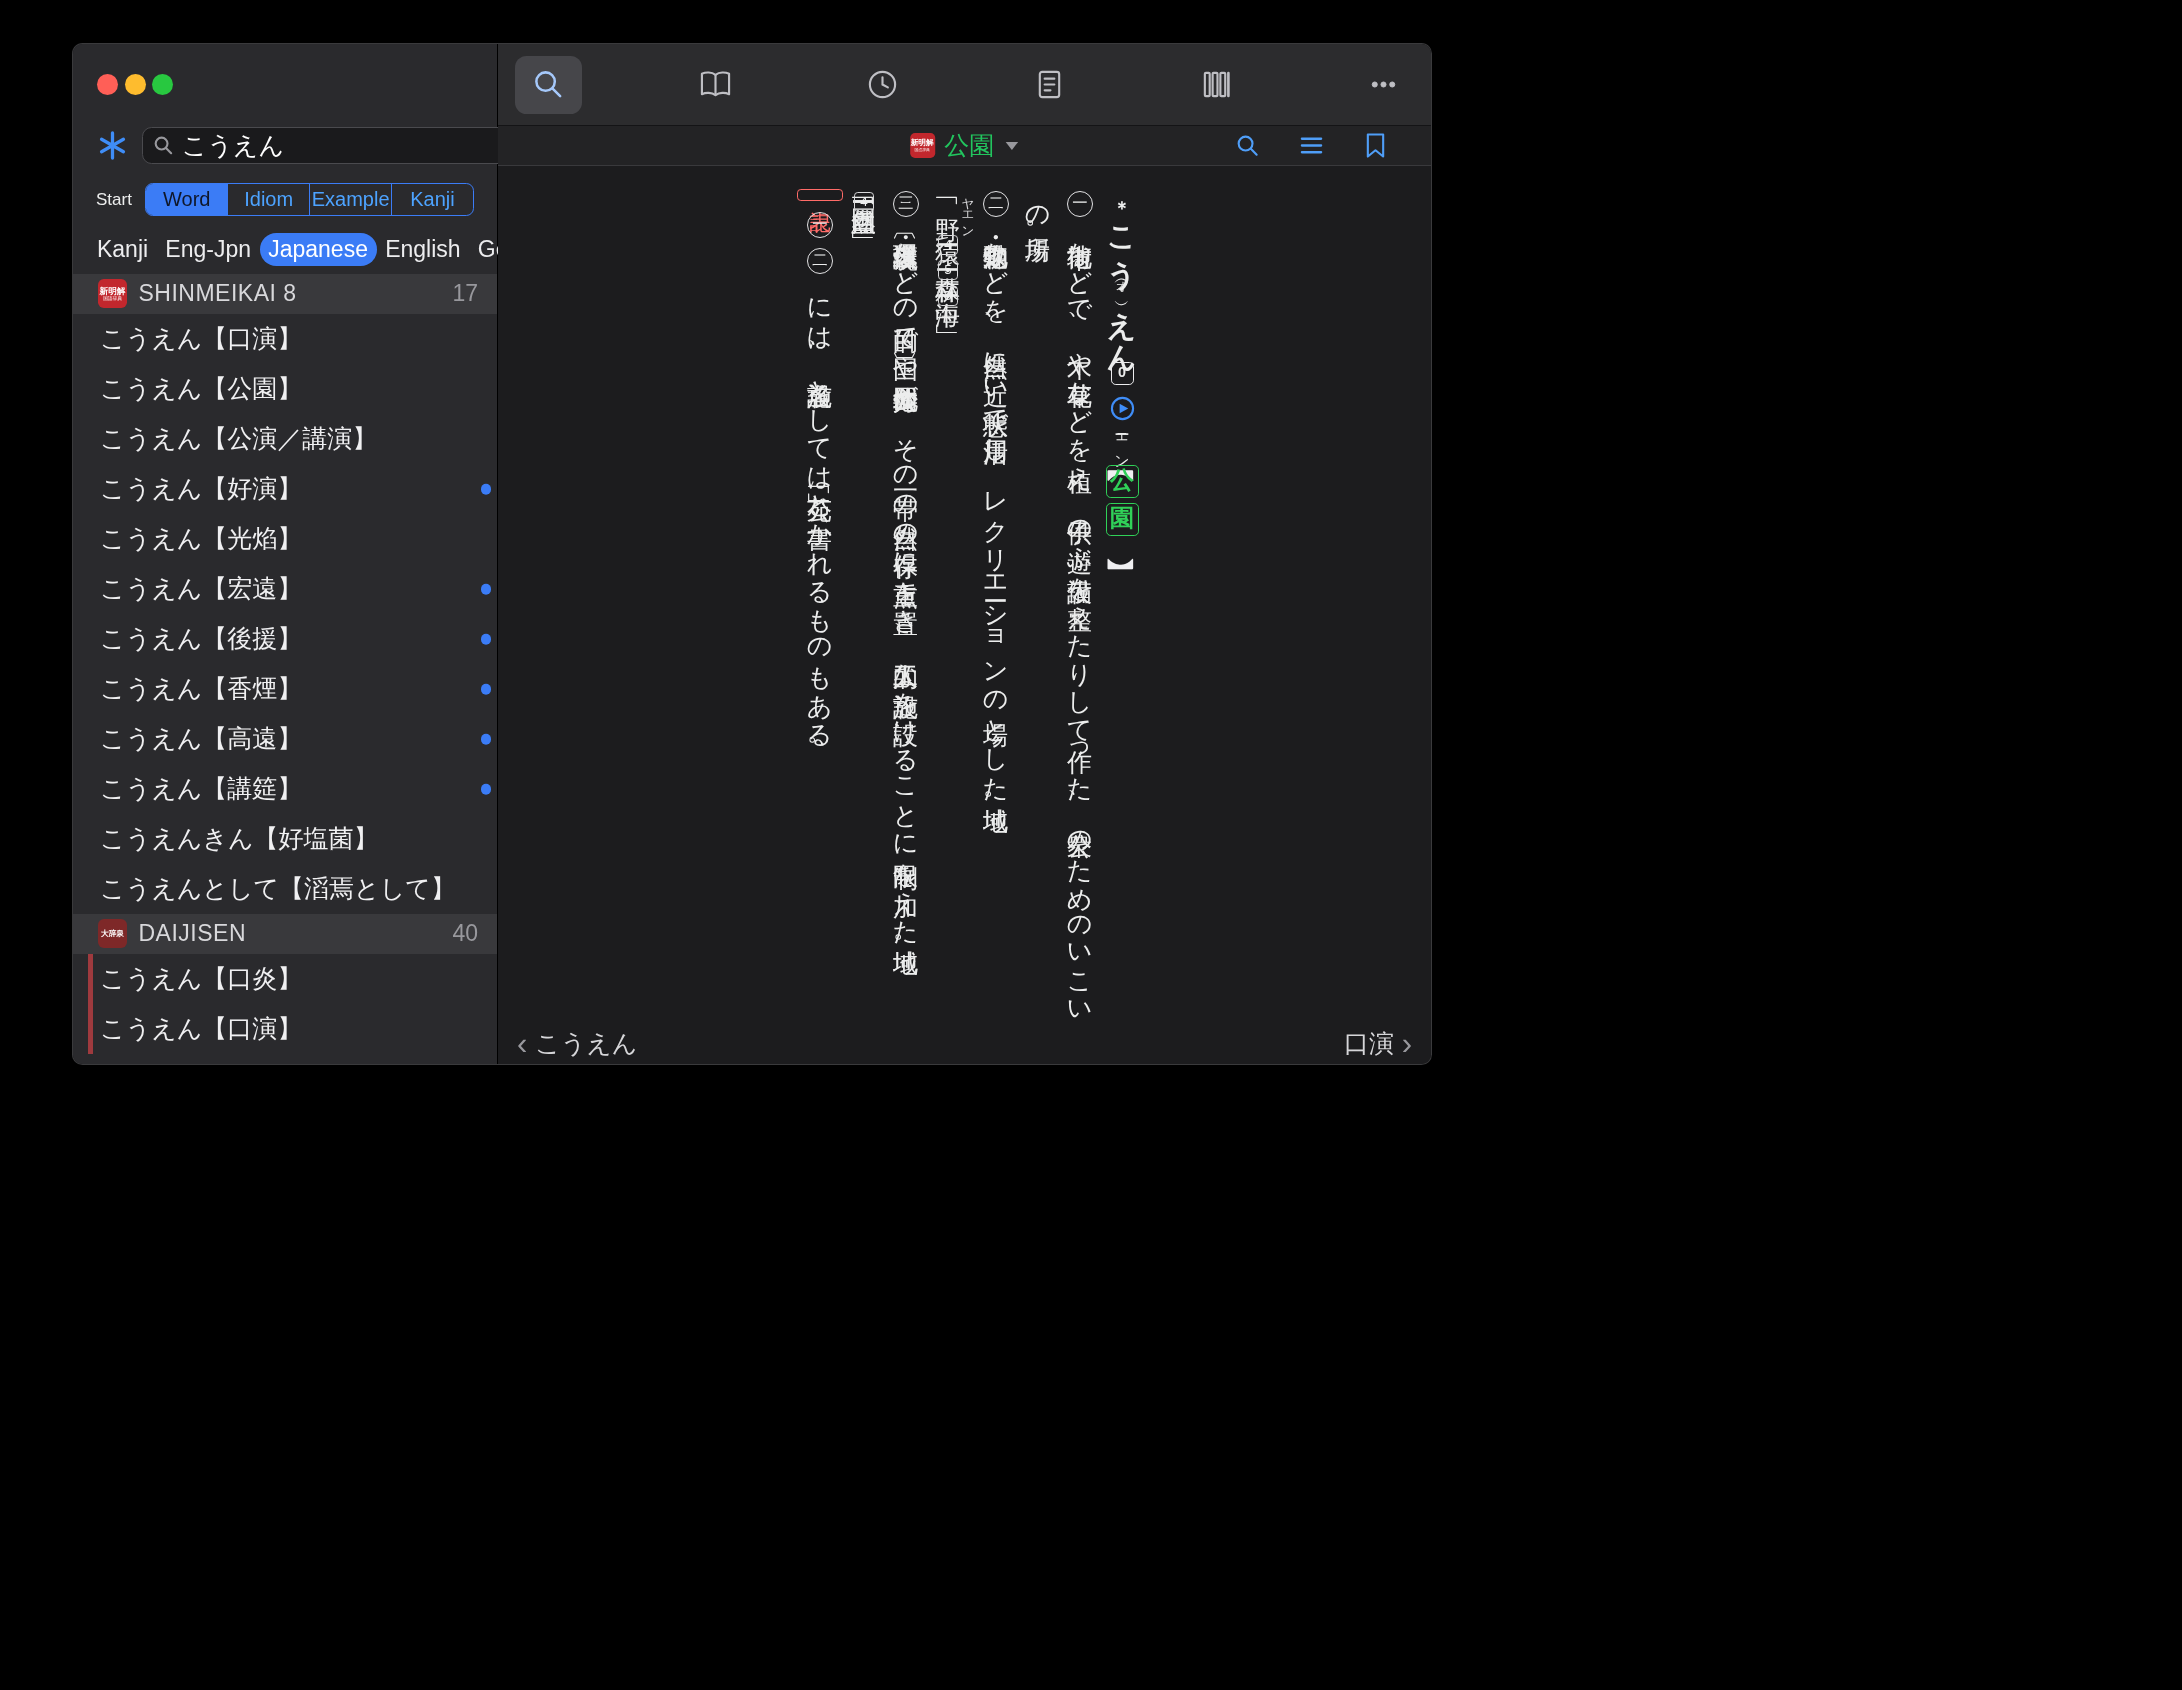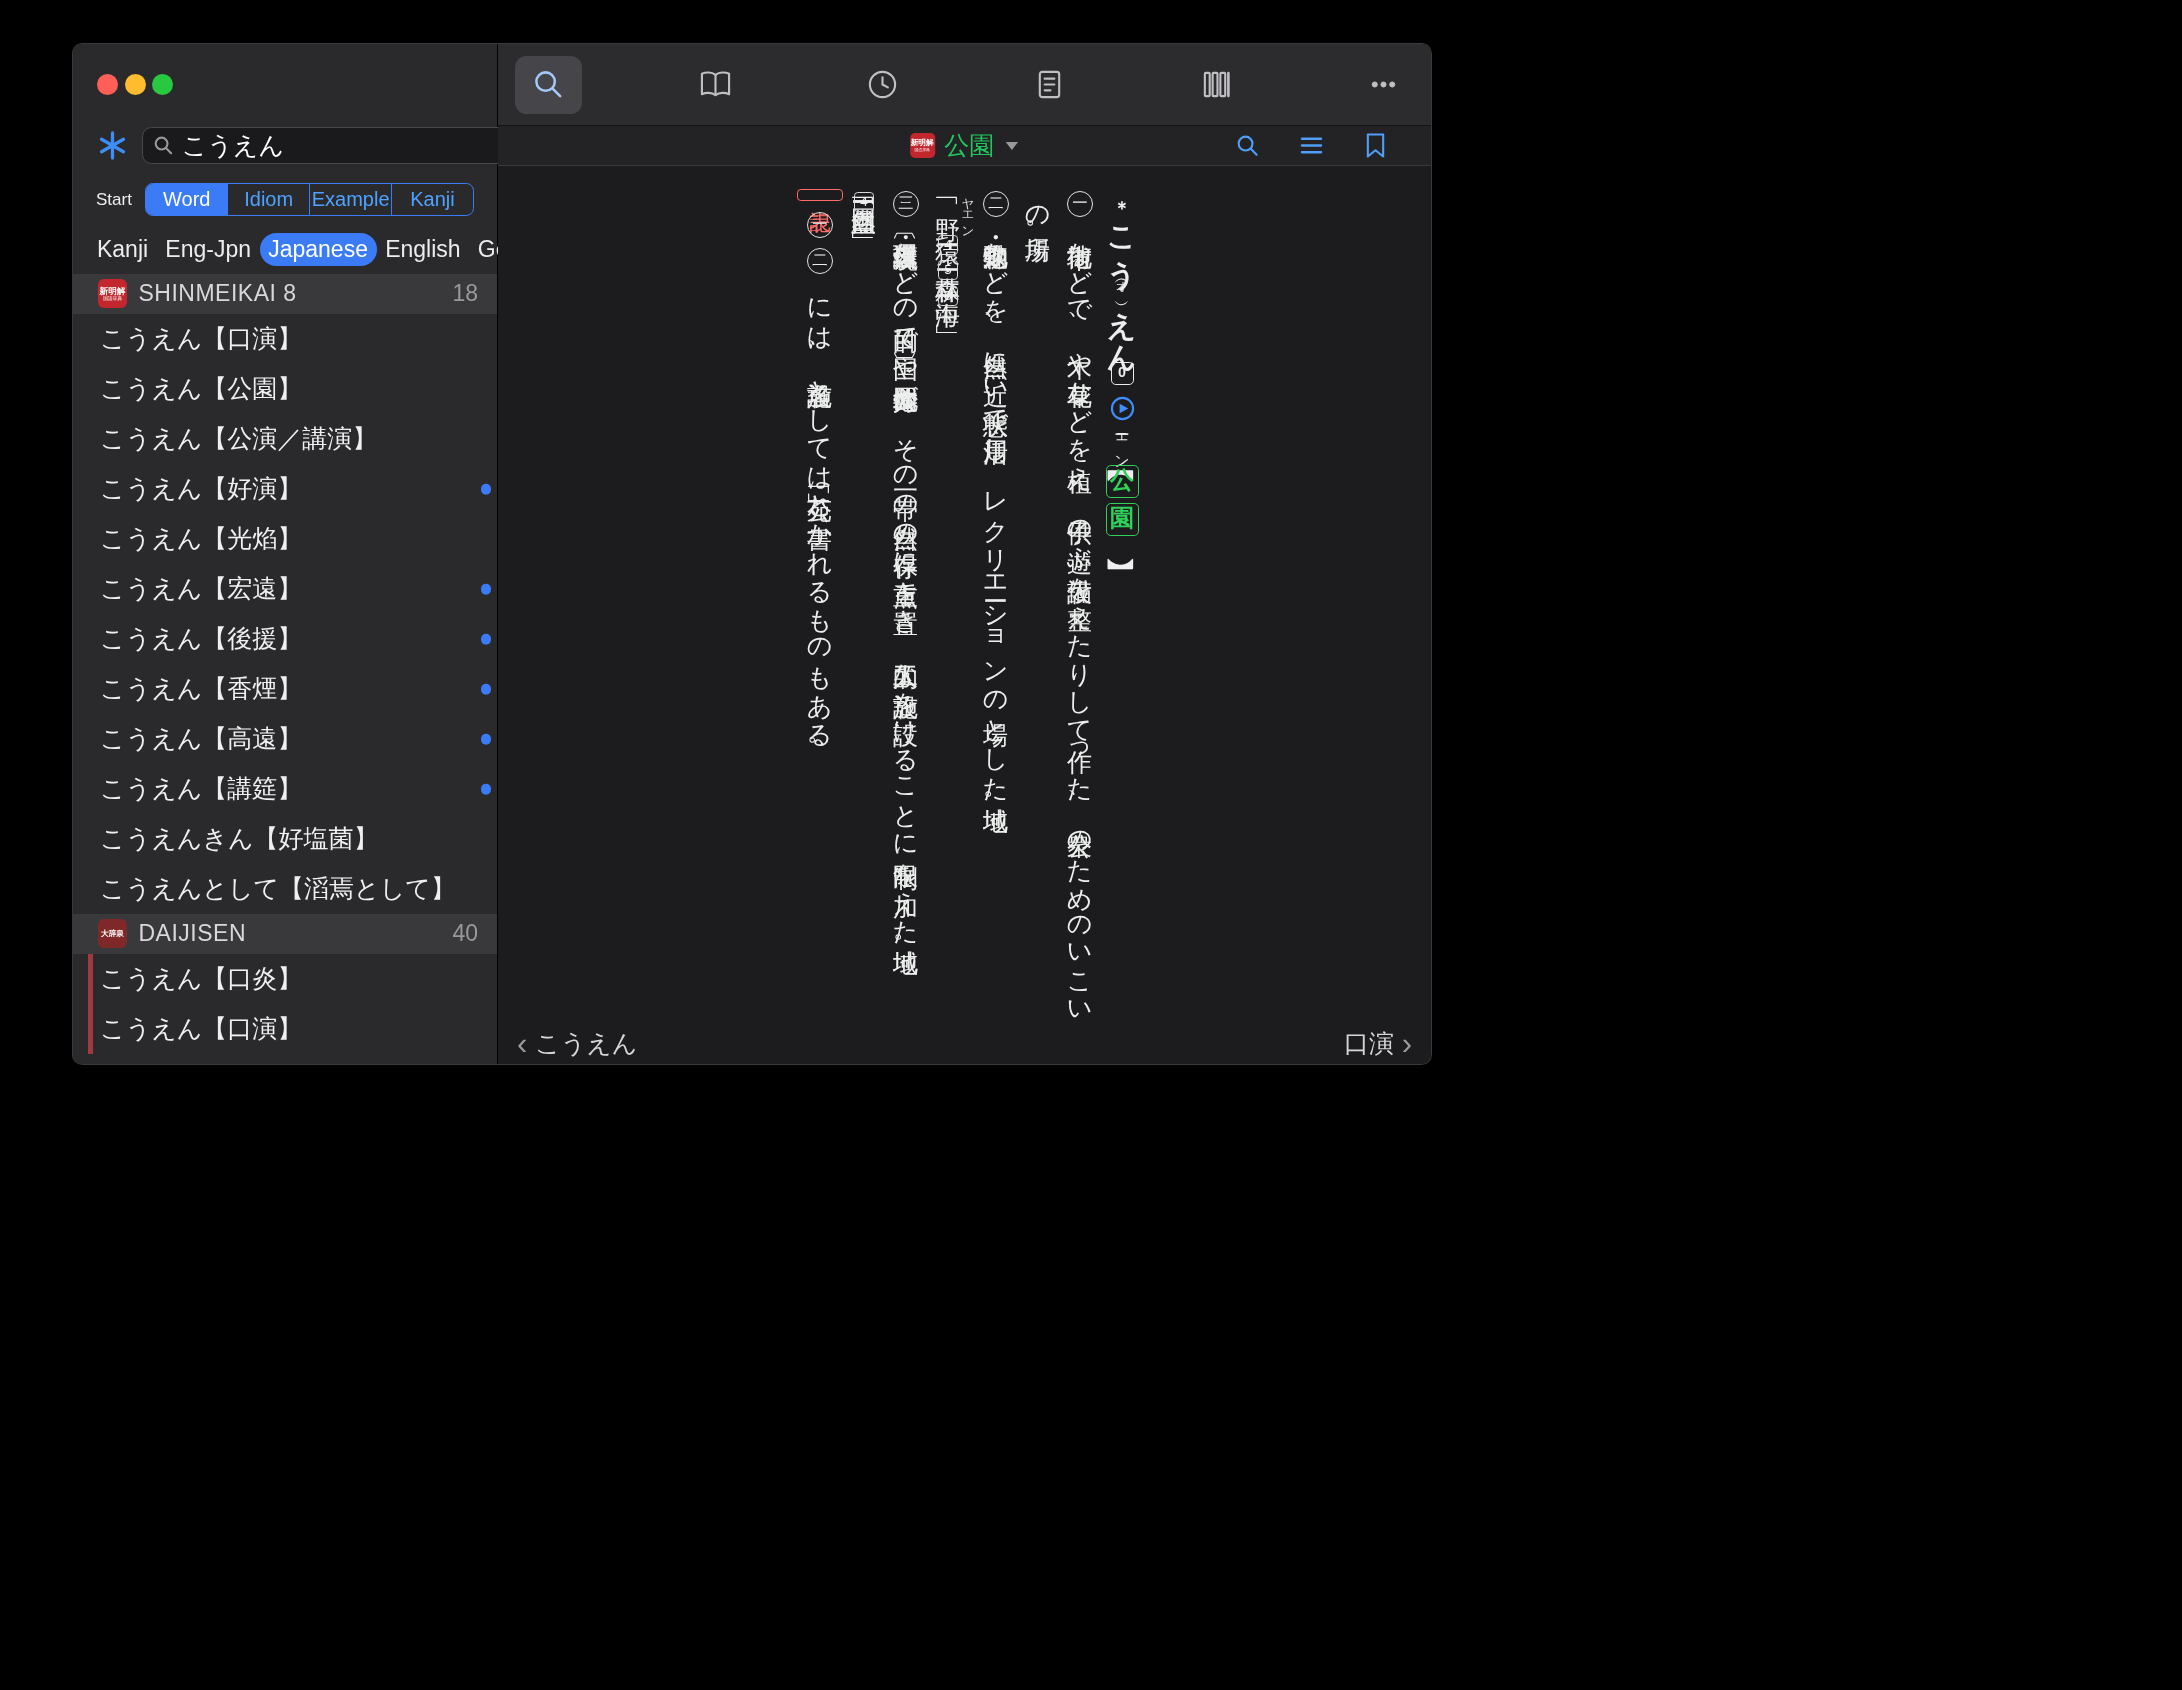--- a/index.html
+++ b/index.html
@@ -34,21 +34,21 @@
                       font-family:"Liberation Sans",sans-serif;min-width:0;}
   .clear-btn{width:23px;height:23px;border-radius:50%;background:#8e8e93;color:#2a2a2d;font-size:16.3px;
              display:flex;align-items:center;justify-content:center;flex-shrink:0;}
   .history-btn{width:33px;height:33px;flex-shrink:0;display:flex;align-items:center;justify-content:center;}
 
   .start-row{display:flex;align-items:center;gap:13.4px;margin:19px 23px 0 23px;}
   .start-label{color:#eceded;font-size:17px;}
   .segmented{flex:1;display:flex;height:33px;border:1px solid var(--blue);border-radius:7.7px;overflow:hidden;}
   .seg{flex:1;display:flex;align-items:center;justify-content:center;font-size:20px;color:#4da3ff;}
   .seg:not(:first-child){border-left:1px solid var(--blue);}
-  .seg.selected{background:var(--blue);color:#ffffff;}
+  .seg.selected{background:var(--blue);color:#0f172a;}
 
   .tabs-row{display:flex;align-items:center;justify-content:space-between;margin:17.3px 13.4px 0 15.4px;height:33px;}
   .lang-tab{color:#ededef;font-size:23px;padding:2.9px 8.6px;border-radius:16.3px;white-space:nowrap;}
   .lang-tab.selected{background:var(--blue);color:#fff;}
 
   .list{flex:1;margin-top:7.7px;overflow:hidden;}
   .section-header{height:40px;background:var(--header-bg);display:flex;align-items:center;gap:11.5px;
                   padding:0 19px 0 25px;}
   .section-title{color:#d8d8db;font-size:23px;letter-spacing:0.5px;}
   .section-count{margin-left:auto;color:var(--dim);font-size:23px;}
@@ -161,21 +161,21 @@
       <span class="lang-tab">German</span>
     </div>
 
     <div class="list">
       <div class="section-header">
         <span class="dict-badge">
           <span class="b1">新明解</span>
           <span class="b2">国語辞典</span>
         </span>
         <span class="section-title">SHINMEIKAI 8</span>
-        <span class="section-count">18</span>
+        <span class="section-count">17</span>
       </div>
 
       <div class="row">
           <span class="row-text">こうえん【口演】</span>
         </div>
       <div class="row">
           <span class="row-text">こうえん【公園】</span>
         </div>
       <div class="row">
           <span class="row-text">こうえん【公演／講演】</span>

